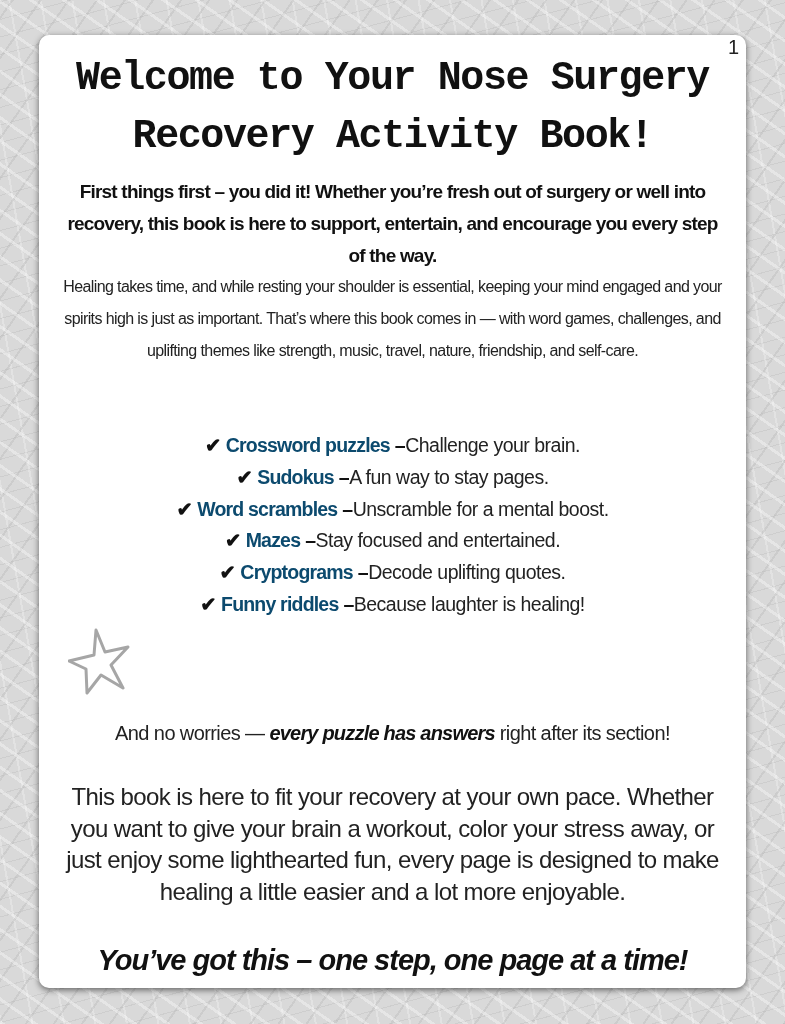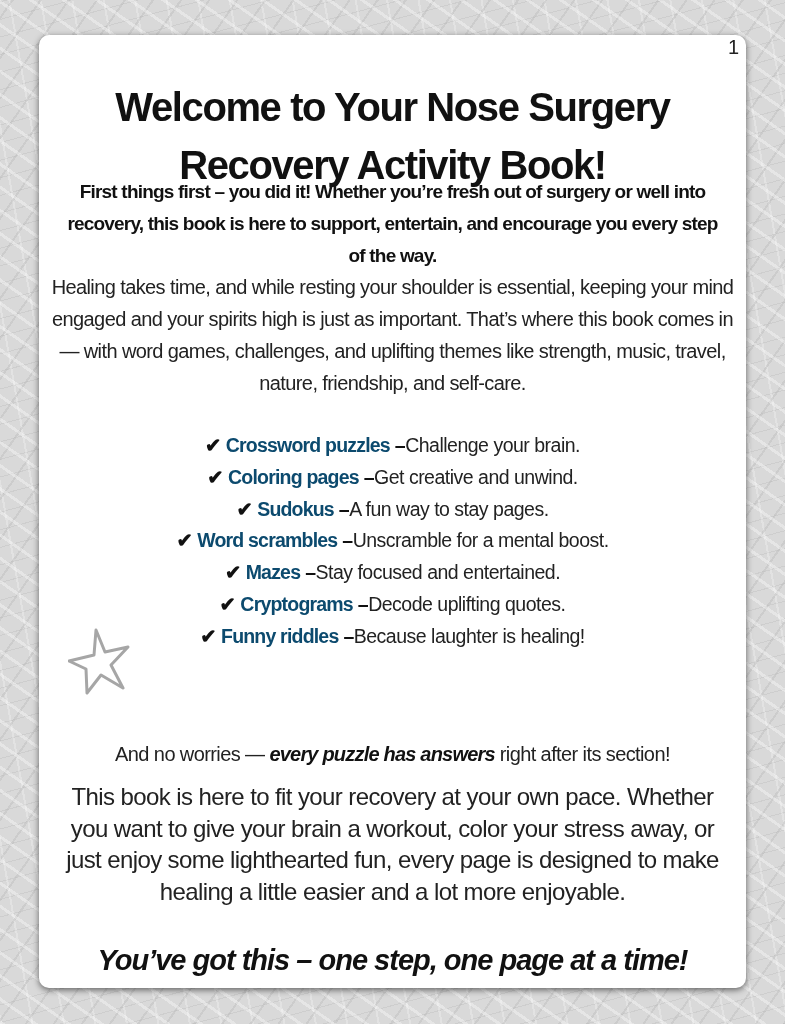--- a/index.html
+++ b/index.html
@@ -17,44 +17,44 @@
     position: absolute; left: 39px; top: 35px; width: 707px; height: 953px;
     background: #ffffff; border-radius: 10px;
     box-shadow: 0 2px 6px rgba(0,0,0,0.55);
   }
   .page-number {
     position: absolute; left: 728px; top: 36px; font-size: 20px; color: #222;
     font-family: "Liberation Sans", sans-serif;
   }
   .title {
     position: absolute; left: 39px; width: 707px; top: 50px; text-align: center;
-    font-family: Liberation Sans, sans-serif; font-weight: bold;
-    font-size: 40px; line-height: 58px; color: #111; letter-spacing: -1.4px; margin-top: 28px;
+    font-family: Liberation Mono, monospace; font-weight: bold;
+    font-size: 40px; line-height: 58px; color: #111; letter-spacing: -1.4px;
   }
   .intro-bold {
     position: absolute; left: 60px; width: 665px; top: 176px; text-align: center;
     font-family: "Liberation Sans", sans-serif; font-weight: bold;
     font-size: 19px; line-height: 32px; color: #111; letter-spacing: -0.8px;
   }
   .intro-body {
     position: absolute; left: 50px; width: 685px; top: 271px; text-align: center;
     font-family: "Liberation Sans", sans-serif;
-    font-size: 20px; line-height: 32px; color: #222; letter-spacing: -0.6px;
+    font-size: 16px; line-height: 32px; color: #222; letter-spacing: -0.6px;
   }
   .features {
     position: absolute; left: 60px; width: 665px; top: 430px; text-align: center;
     font-family: "Liberation Sans", sans-serif; font-size: 19.5px; line-height: 31.8px; color: #222;
   }
   .feature { display: block; letter-spacing: -0.5px; }
   .feature .check { font-weight: bold; color: #111; }
   .feature .name { font-weight: bold; color: #0c4a6e; letter-spacing: -0.8px; }
   .feature .dash { font-weight: bold; color: #111; }
   .answers {
     position: absolute; left: 50px; width: 685px; top: 717px; text-align: center;
-    font-family: "Liberation Sans", sans-serif; font-size: 20px; line-height: 32px; color: #222; letter-spacing: -0.6px; margin-top: 21px;
+    font-family: "Liberation Sans", sans-serif; font-size: 20px; line-height: 32px; color: #222; letter-spacing: -0.6px;
   }
   .answers .em { font-weight: bold; font-style: italic; color: #111; letter-spacing: -0.8px; }
   .closing-body {
     position: absolute; left: 55px; width: 675px; top: 781px; text-align: center;
     font-family: "Liberation Sans", sans-serif; font-size: 24px; line-height: 31.5px; color: #222; letter-spacing: -0.6px;
   }
   .closing-line {
     position: absolute; left: 39px; width: 707px; top: 938px; text-align: center;
     font-family: "Liberation Sans", sans-serif; font-weight: bold; font-size: 29px; line-height: 44px;
     color: #111; letter-spacing: -1px; font-style: italic;
@@ -69,21 +69,20 @@
 <div class="page-number">1</div>
 
 <div class="title">Welcome to Your Nose Surgery Recovery Activity Book!</div>
 
 <div class="intro-bold">First things first – you did it! Whether you’re fresh out of surgery or well into recovery, this book is here to support, entertain, and encourage you every step of the way.</div>
 
 <div class="intro-body">Healing takes time, and while resting your shoulder is essential, keeping your mind engaged and your spirits high is just as important. That’s where this book comes in — with word games, challenges, and uplifting themes like strength, music, travel, nature, friendship, and self-care.</div>
 
 <div class="features">
   <div class="feature"><span class="check">✔</span> <span class="name">Crossword puzzles</span> <span class="dash">–</span><span>Challenge your brain.</span></div>
-  <div class="feature"><span class="check">✔</span> <span class="name">Coloring pages</span> <span class="dash">–</span><span>Get creative and unwind.</span></div>
   <div class="feature"><span class="check">✔</span> <span class="name">Sudokus</span> <span class="dash">–</span><span>A fun way to stay pages.</span></div>
   <div class="feature"><span class="check">✔</span> <span class="name">Word scrambles</span> <span class="dash">–</span><span>Unscramble for a mental boost.</span></div>
   <div class="feature"><span class="check">✔</span> <span class="name">Mazes</span> <span class="dash">–</span><span>Stay focused and entertained.</span></div>
   <div class="feature"><span class="check">✔</span> <span class="name">Cryptograms</span> <span class="dash">–</span><span>Decode uplifting quotes.</span></div>
   <div class="feature"><span class="check">✔</span> <span class="name">Funny riddles</span> <span class="dash">–</span><span>Because laughter is healing!</span></div>
 </div>
 
 <svg class="star" viewBox="0 0 72 72">
   <polygon points="28,5 37,27 60,22 43,40 55,63 33,50 19,68 18,44 1,36 26,30" fill="none" stroke="#a6a6a6" stroke-width="3" stroke-linejoin="round"></polygon>
 </svg>

